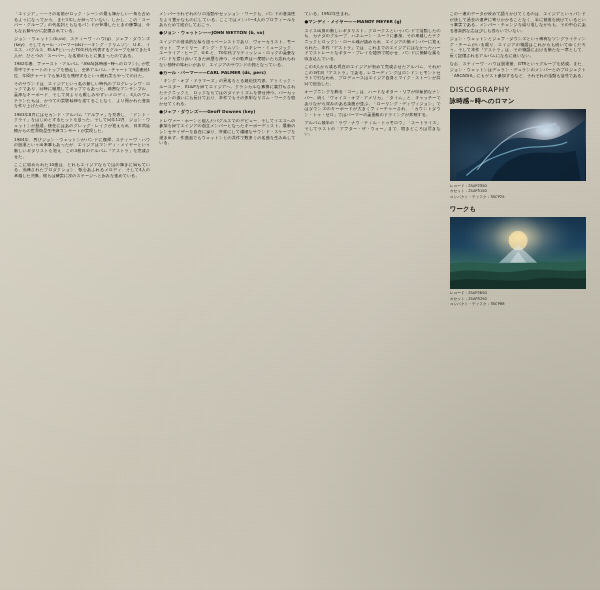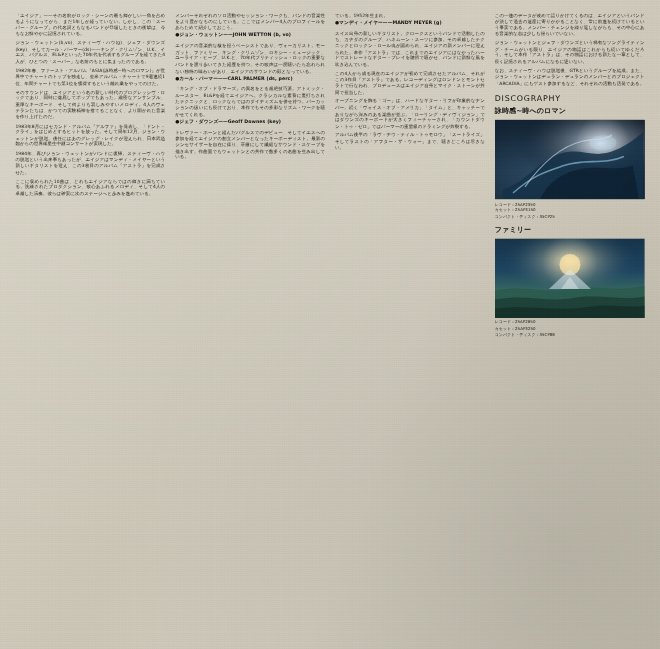--- a/index.html
+++ b/index.html
@@ -177,21 +177,21 @@
           </svg>
         </div>
         <div class="cred">
           <div>レコード：25AP2350</div>
           <div>カセット：25AP3150</div>
           <div>コンパクト・ディスク：35CP25</div>
         </div>
       </div>
 
       <div class="album">
-        <div class="album-name">ファミリー</div>
+        <div class="album-name">ワークも</div>
         <div class="cover c2">
           <svg class="glyph" viewBox="0 0 100 52" preserveAspectRatio="none">
             <defs>
               <radialGradient id="g2" cx="50%" cy="28%" r="45%">
                 <stop offset="0%" stop-color="#ffe9b8" stop-opacity=".8"></stop>
                 <stop offset="100%" stop-color="#1b4a62" stop-opacity="0"></stop>
               </radialGradient>
             </defs>
             <rect x="0" y="0" width="100" height="52" fill="url(#g2)"></rect>
             <circle cx="50" cy="17" r="7" fill="#ffe6a8" opacity=".75"></circle>

